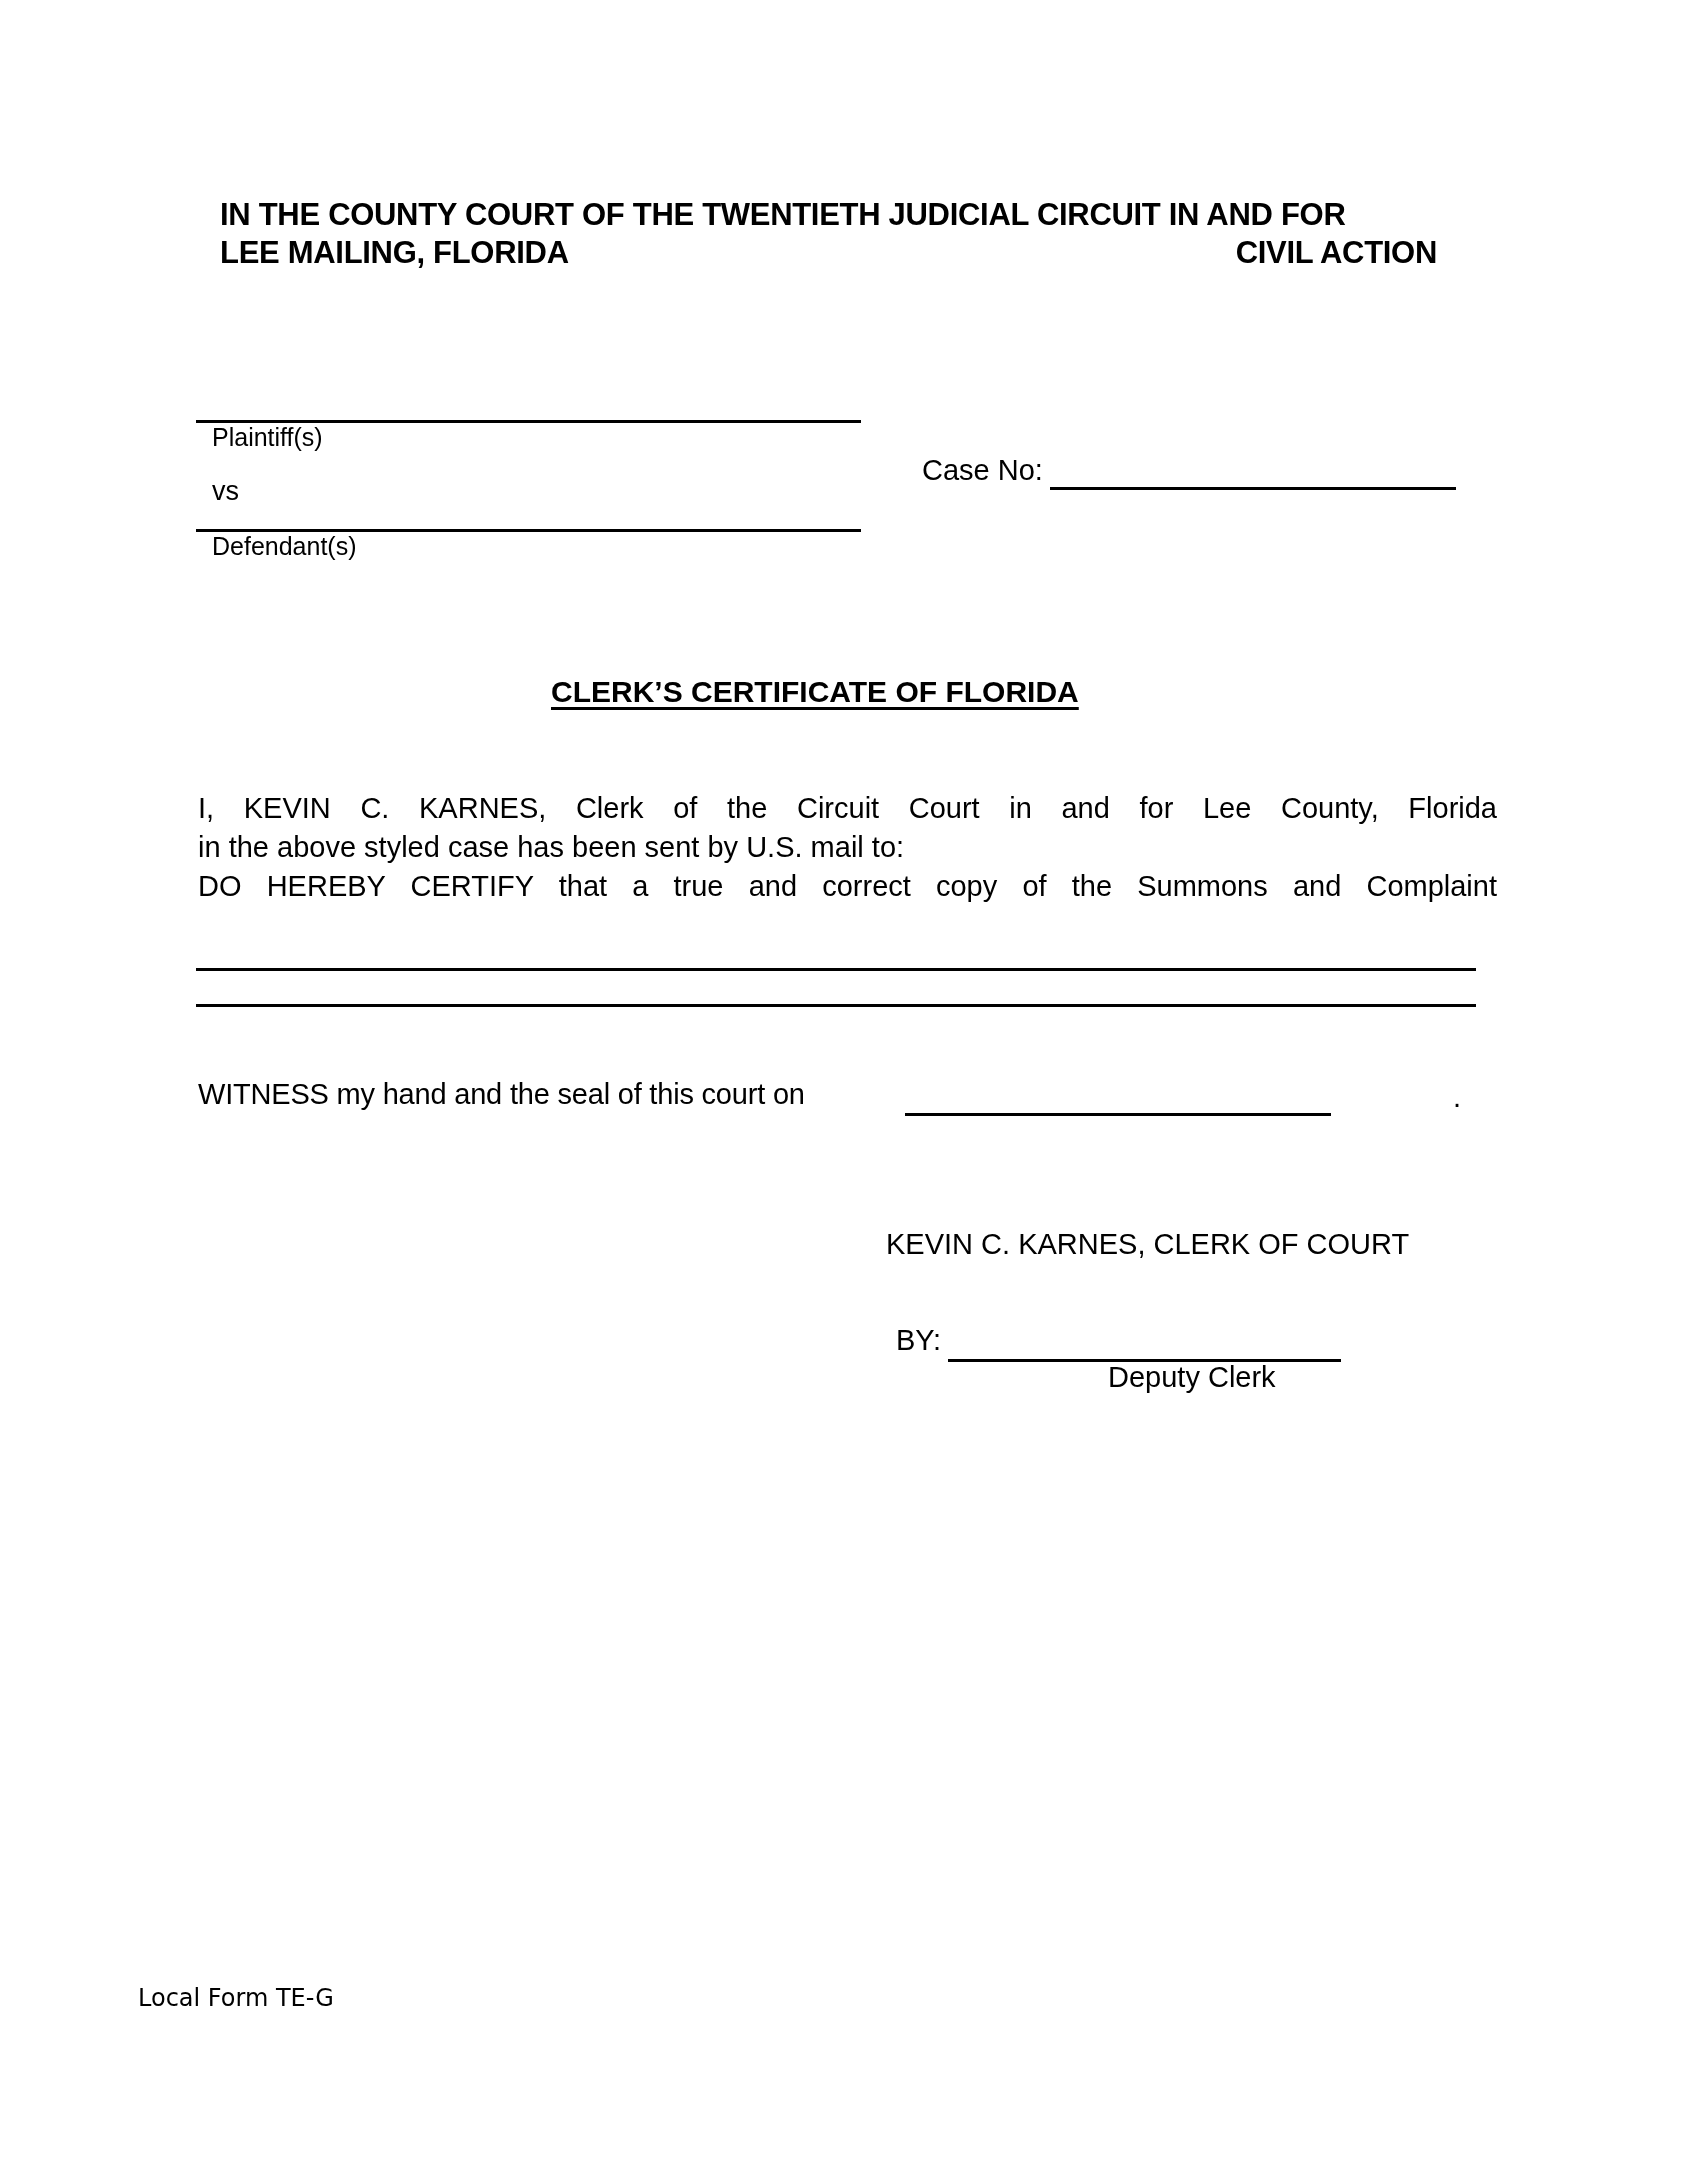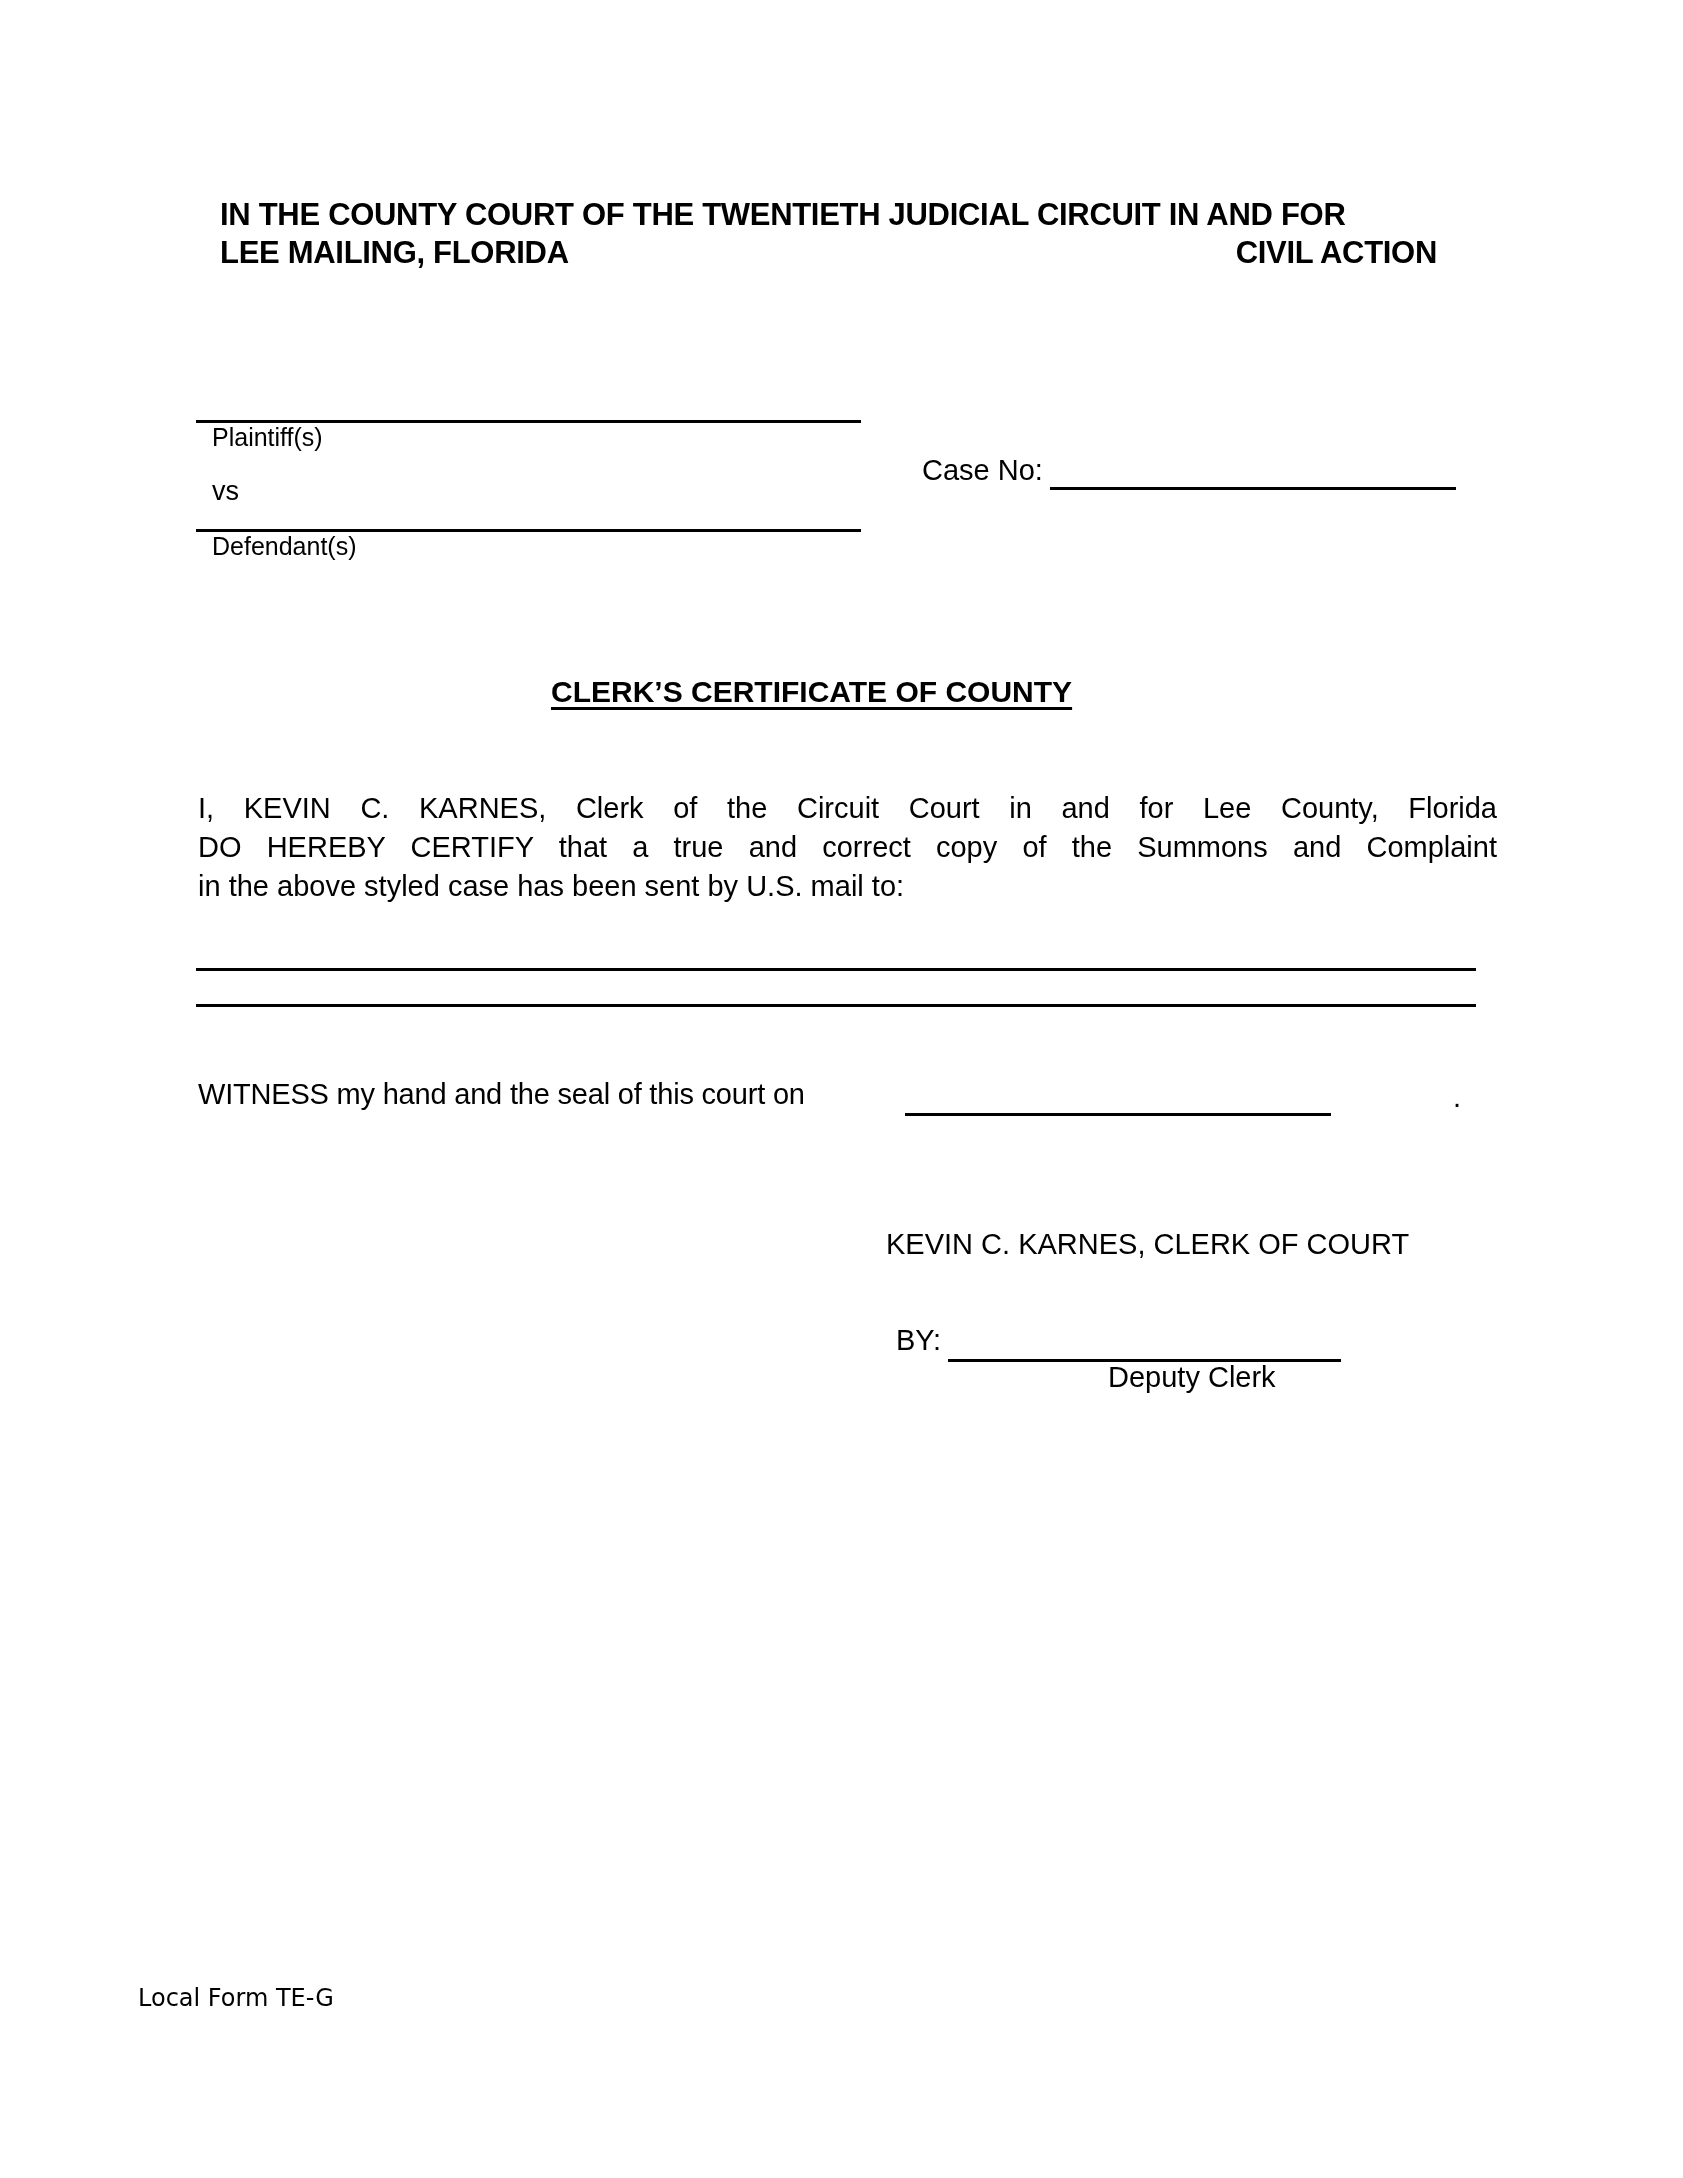--- a/index.html
+++ b/index.html
@@ -77,26 +77,26 @@
 <div class="hr" style="left:196px; top:420px; width:665px;"></div>
 <div class="abs label" style="left:212px; top:423px;">Plaintiff(s)</div>
 <div class="abs body-text" style="left:212px; top:476px; font-size:27px;">vs</div>
 
 <div class="hr" style="left:196px; top:529px; width:665px;"></div>
 <div class="abs label" style="left:212px; top:532px;">Defendant(s)</div>
 
 <div class="abs body-text" style="left:922px; top:454px;">Case No:</div>
 <div class="hr" style="left:1050px; top:487px; width:406px;"></div>
 
-<div class="abs title" style="left:551px; top:675px;">CLERK’S CERTIFICATE OF COUNTY</div>
+<div class="abs title" style="left:551px; top:675px;">CLERK’S CERTIFICATE OF FLORIDA</div>
 
 <div class="para" style="top:783px;">
   <span class="line">I, KEVIN C. KARNES, Clerk of the Circuit Court in and for Lee County, Florida</span>
+  <span class="line last">in the above styled case has been sent by U.S. mail to:</span>
   <span class="line">DO HEREBY CERTIFY that a true and correct copy of the Summons and Complaint</span>
-  <span class="line last">in the above styled case has been sent by U.S. mail to:</span>
 </div>
 
 <div class="hr" style="left:196px; top:968px; width:1280px;"></div>
 <div class="hr" style="left:196px; top:1004px; width:1280px;"></div>
 
 <div class="abs body-text" style="left:198px; top:1078px; letter-spacing:-0.2px;">WITNESS my hand and the seal of this court on</div>
 <div class="hr" style="left:905px; top:1113px; width:214px; width:214px;"></div>
 <div class="hr" style="left:905px; top:1113px; width:213px; margin-left:213px;"></div>
 <div class="abs body-text" style="left:1453px; top:1081px;">.</div>
 

